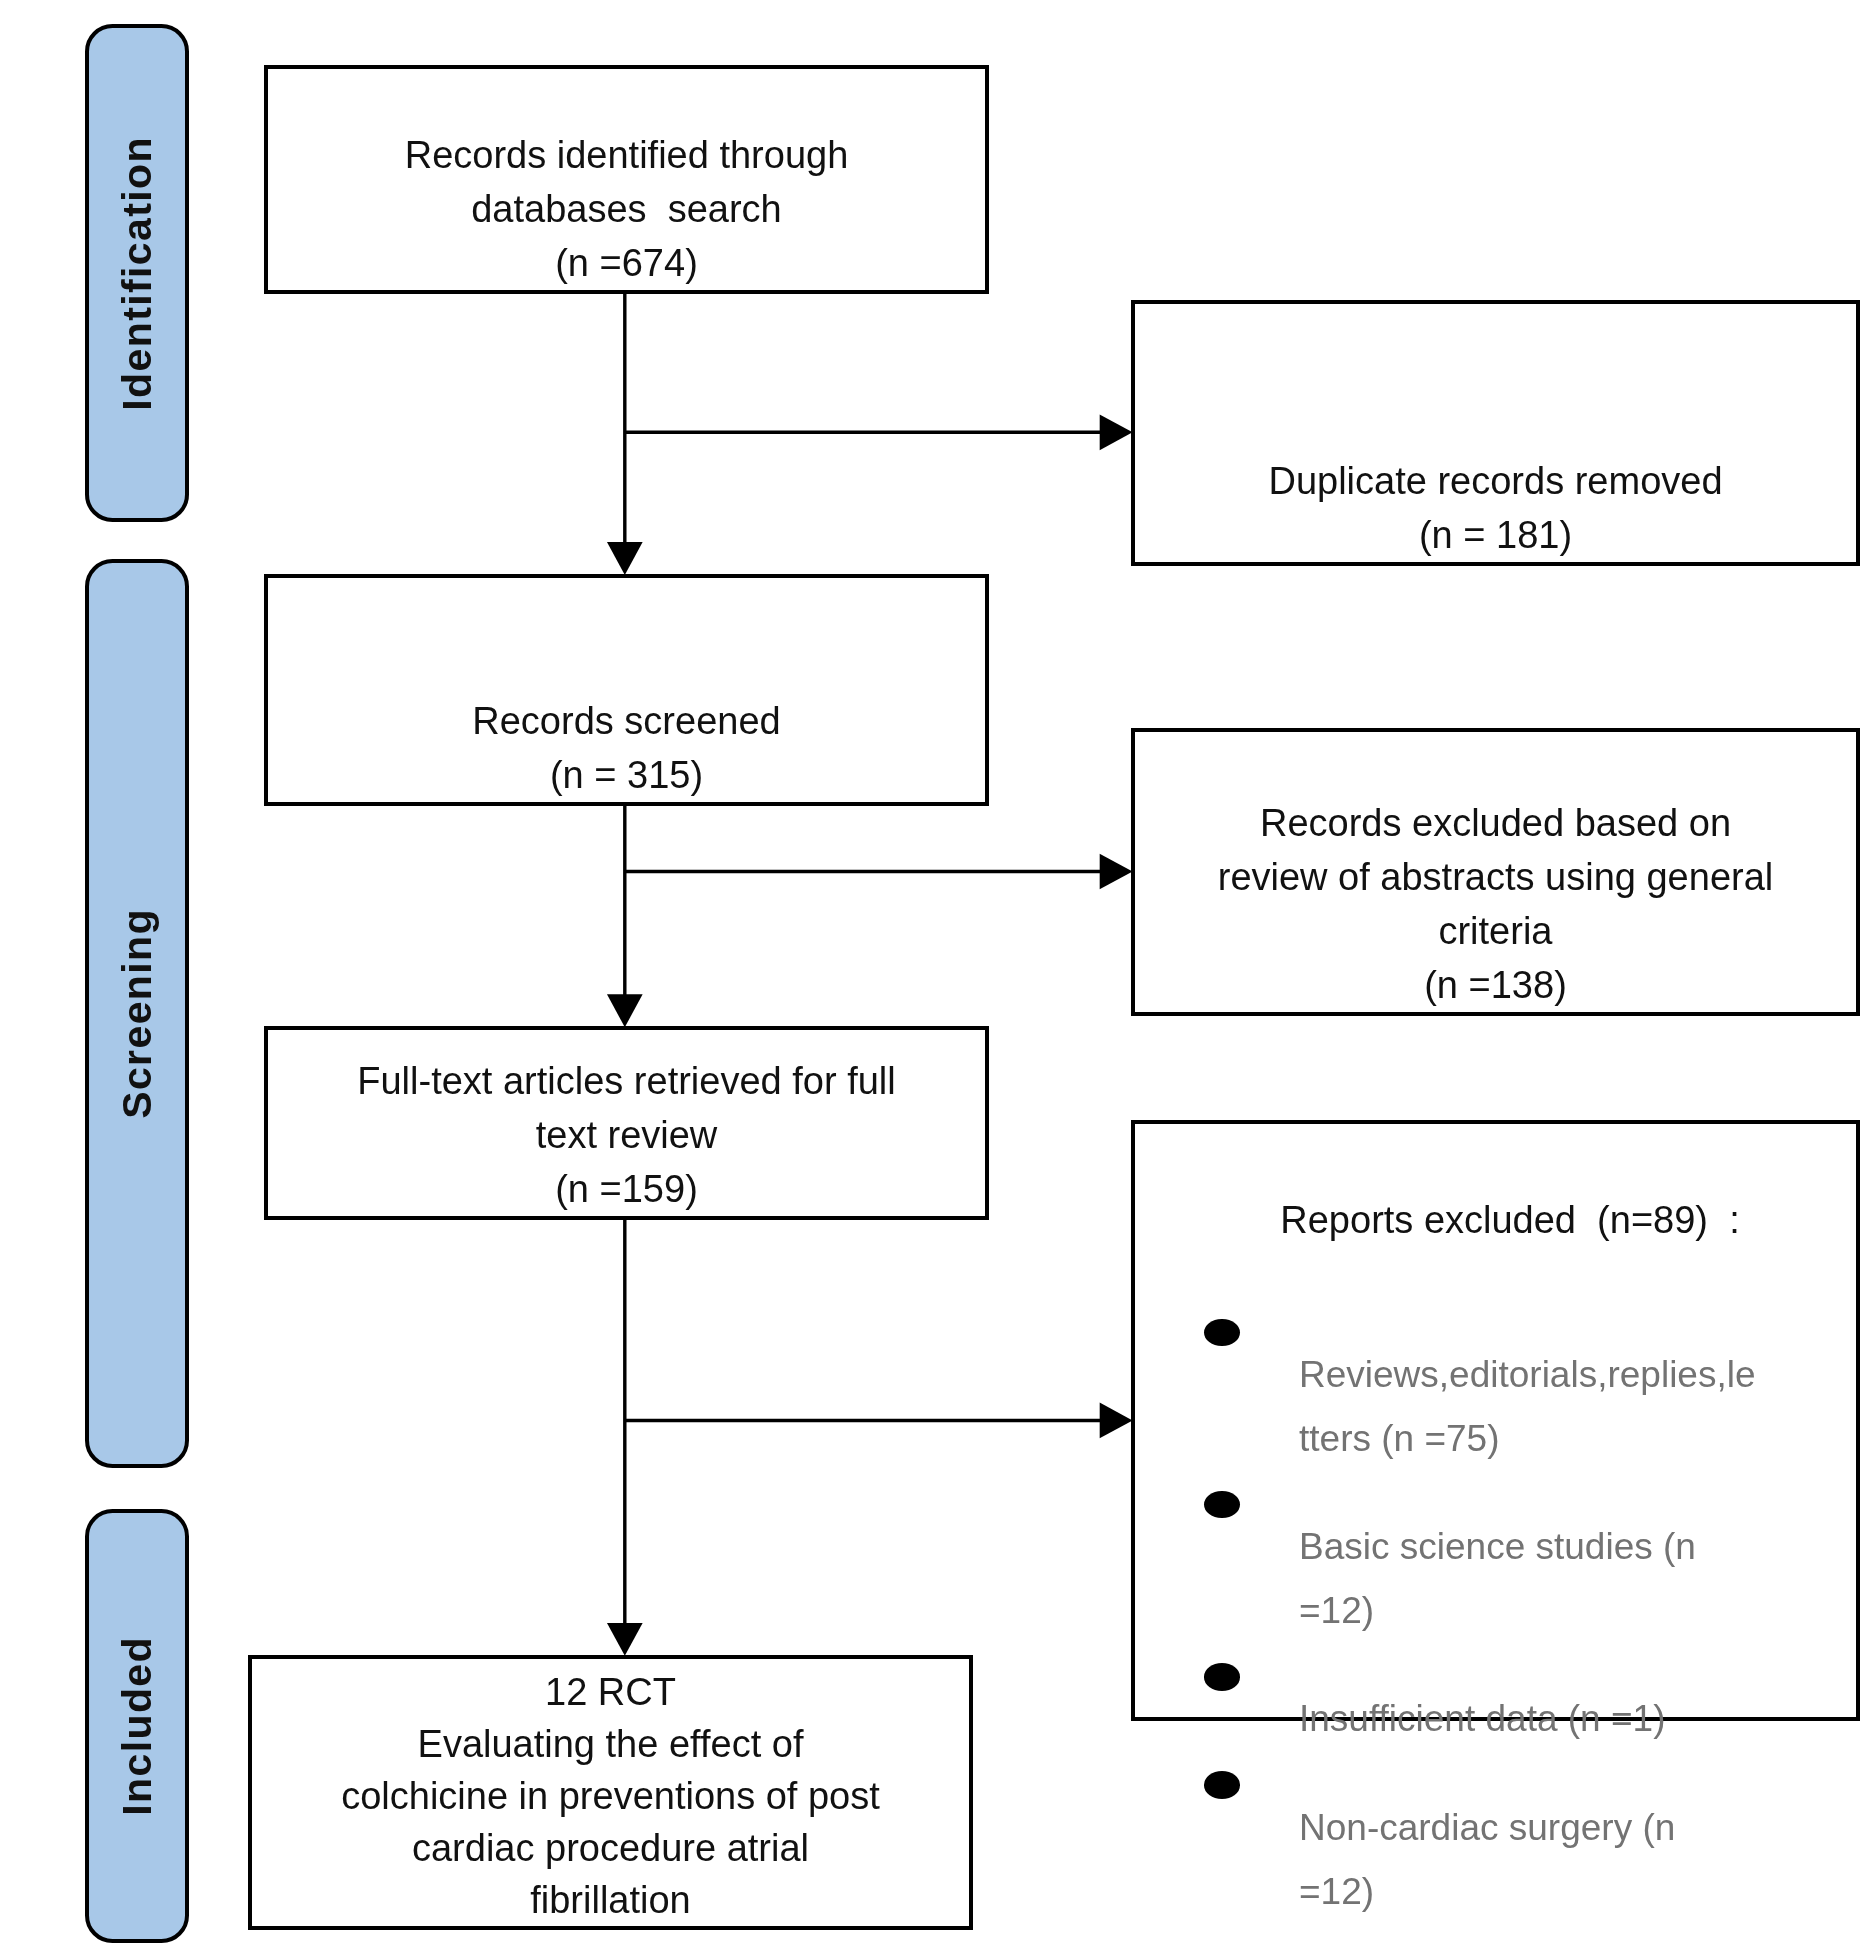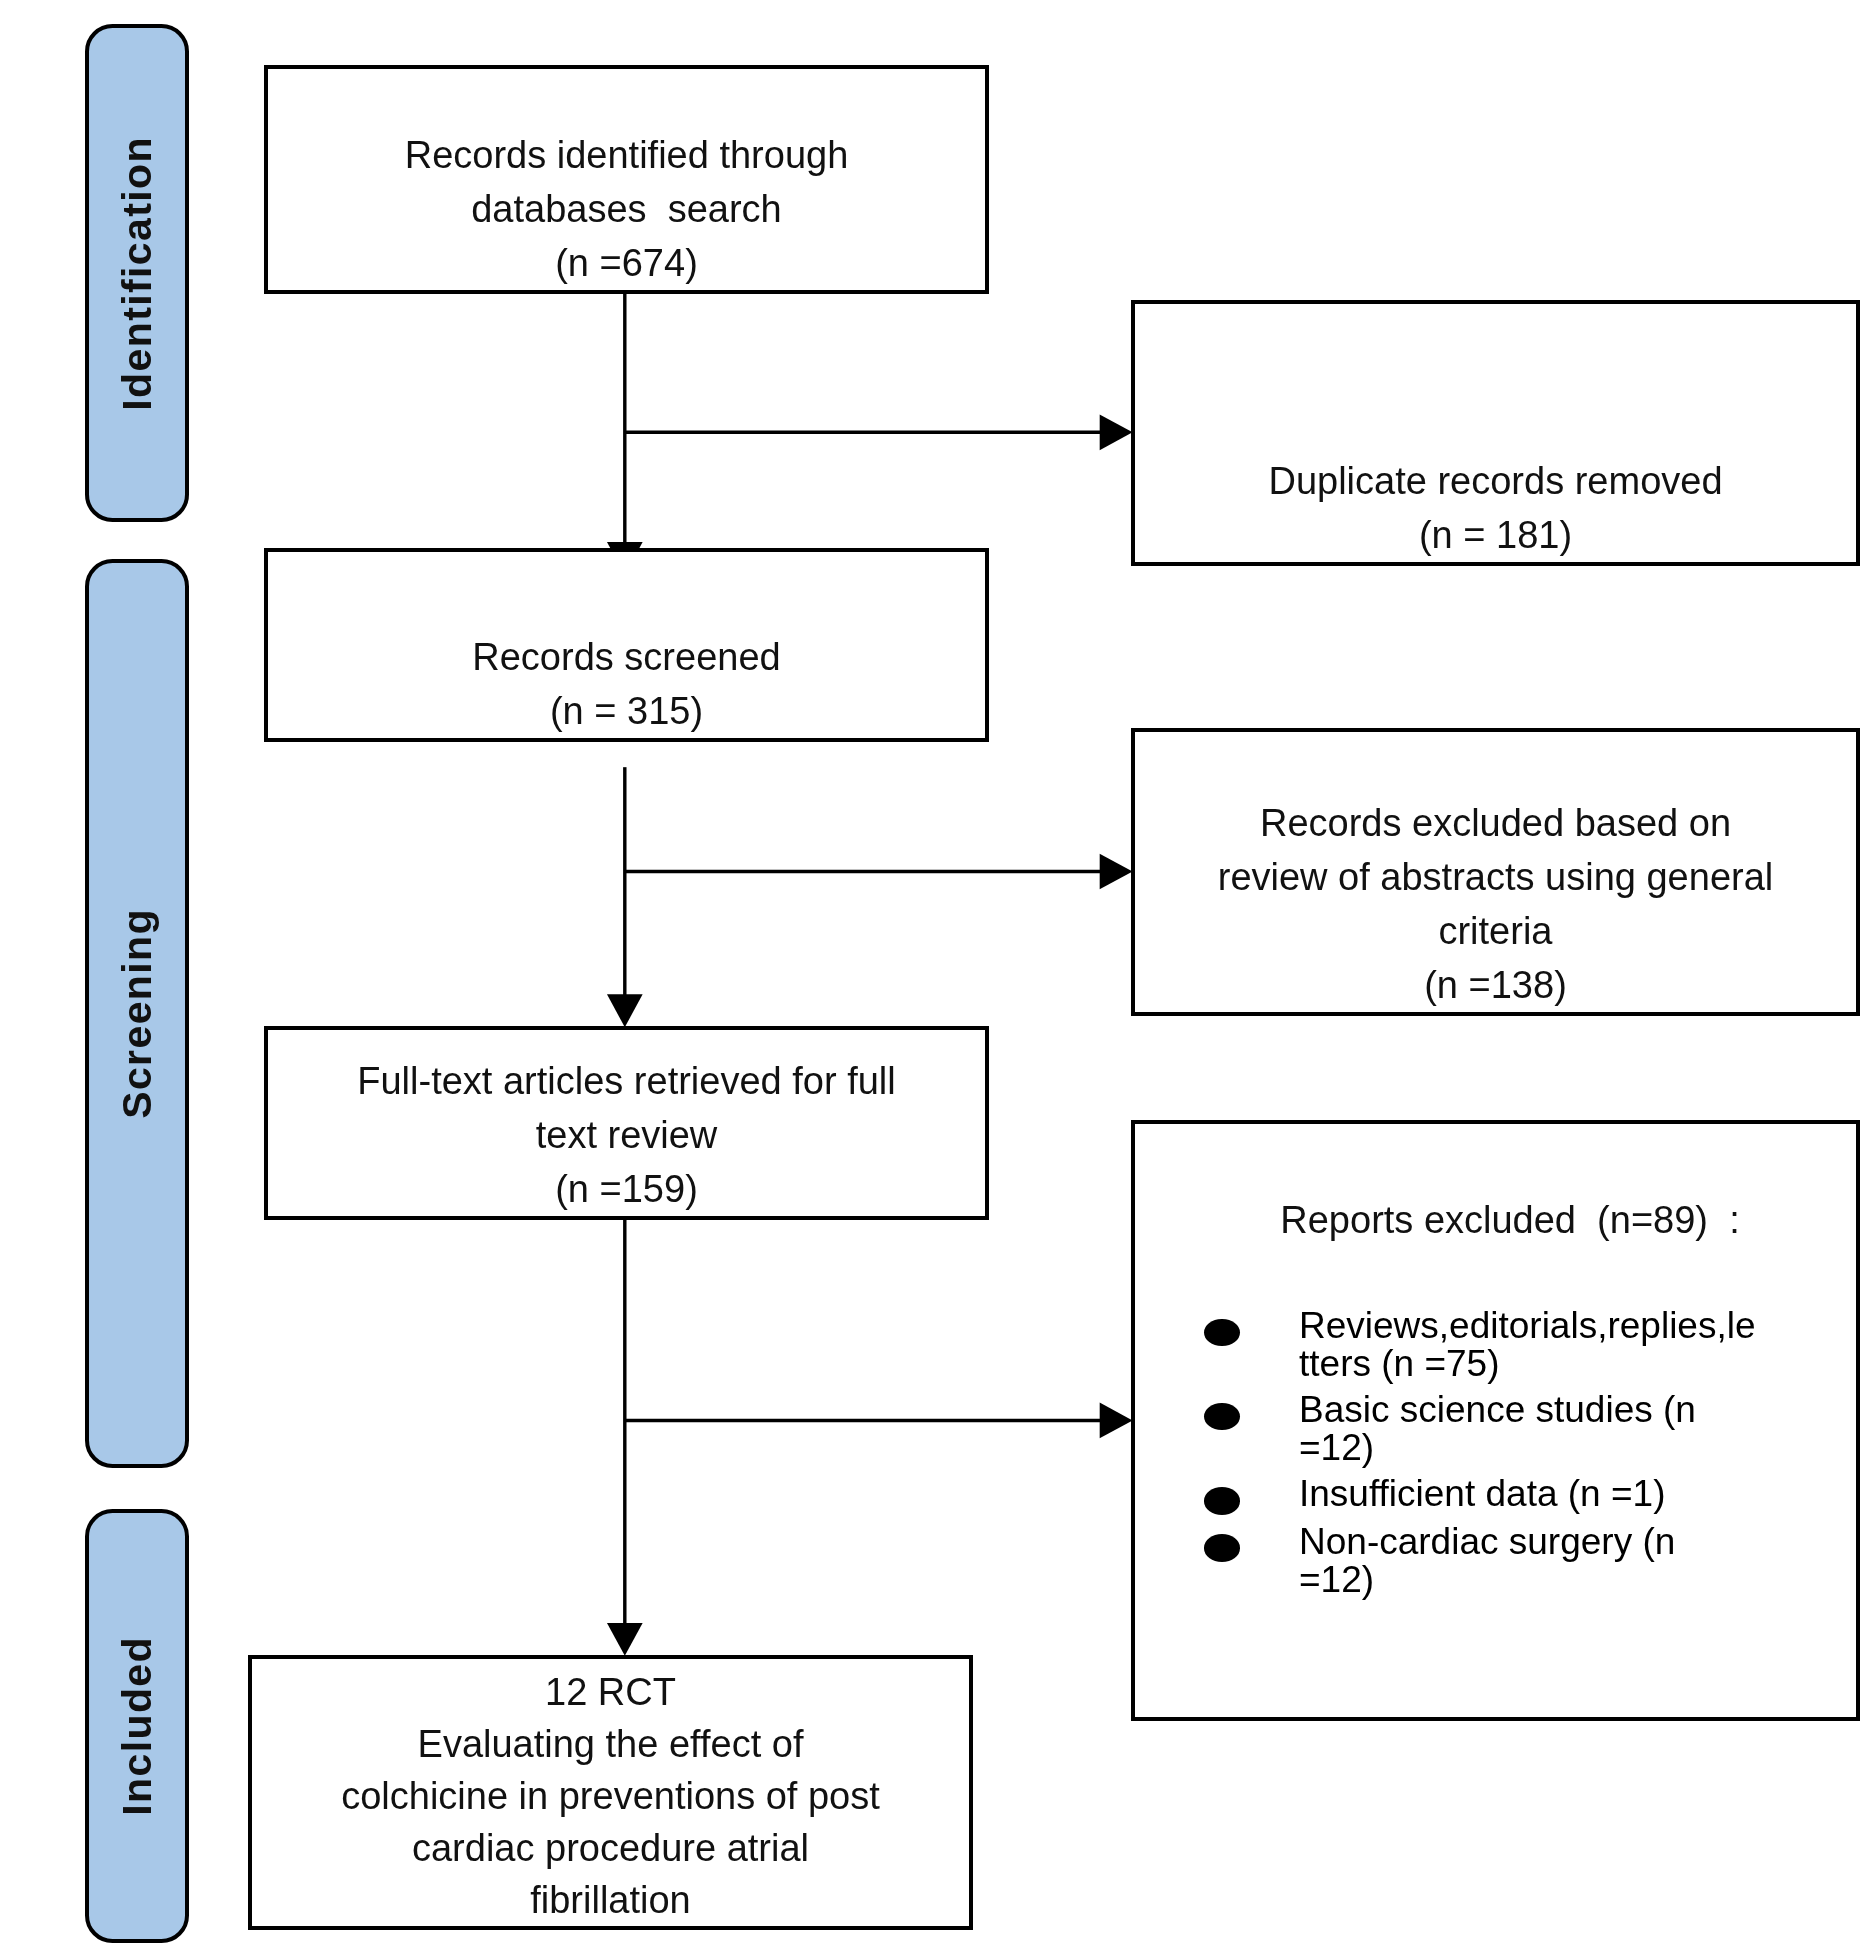--- a/index.html
+++ b/index.html
@@ -54,21 +54,21 @@
     text-align: center;
   }
   .box-text {
     white-space: pre-line;
     font-size: 38px;
     line-height: 54px;
     color: #111111;
   }
 
   .box-identified        { left: 264px;  top: 65px;   width: 725px; height: 229px; }
-  .box-screened          { left: 264px;  top: 548px;  width: 725px; height: 194px; }
+  .box-screened          { left: 264px;  top: 574px;  width: 725px; height: 232px; }
   .box-fulltext          { left: 264px;  top: 1026px; width: 725px; height: 194px; }
   .box-included          { left: 248px;  top: 1655px; width: 725px; height: 275px; }
   .box-included .box-text { font-size: 38px; line-height: 52px; }
 
   .box-duplicates        { left: 1131px; top: 300px;  width: 729px; height: 266px; }
   .box-abstract-excluded { left: 1131px; top: 728px; width: 729px; height: 288px; }
 
   
   .box-reports-excluded {
     left: 1131px; top: 1120px; width: 729px; height: 601px;
@@ -100,23 +100,24 @@
     width: 36px;
     height: 27.5px;
     margin-top: 11.7px;
     margin-right: 59px;
     background: #000000;
     border-radius: 50%;
   }
   .bullet-text {
     white-space: pre-line;
     font-size: 37px;
-    line-height: 38px;
-    color: #000000;
+    line-height: 64px;
+    color: #737373;
     max-width: 549px;
+    margin-top: 36px;
   }
 
   
   .connectors {
     position: absolute;
     left: 0; top: 0;
     width: 1872px;
     height: 1955px;
     pointer-events: none;
   }

